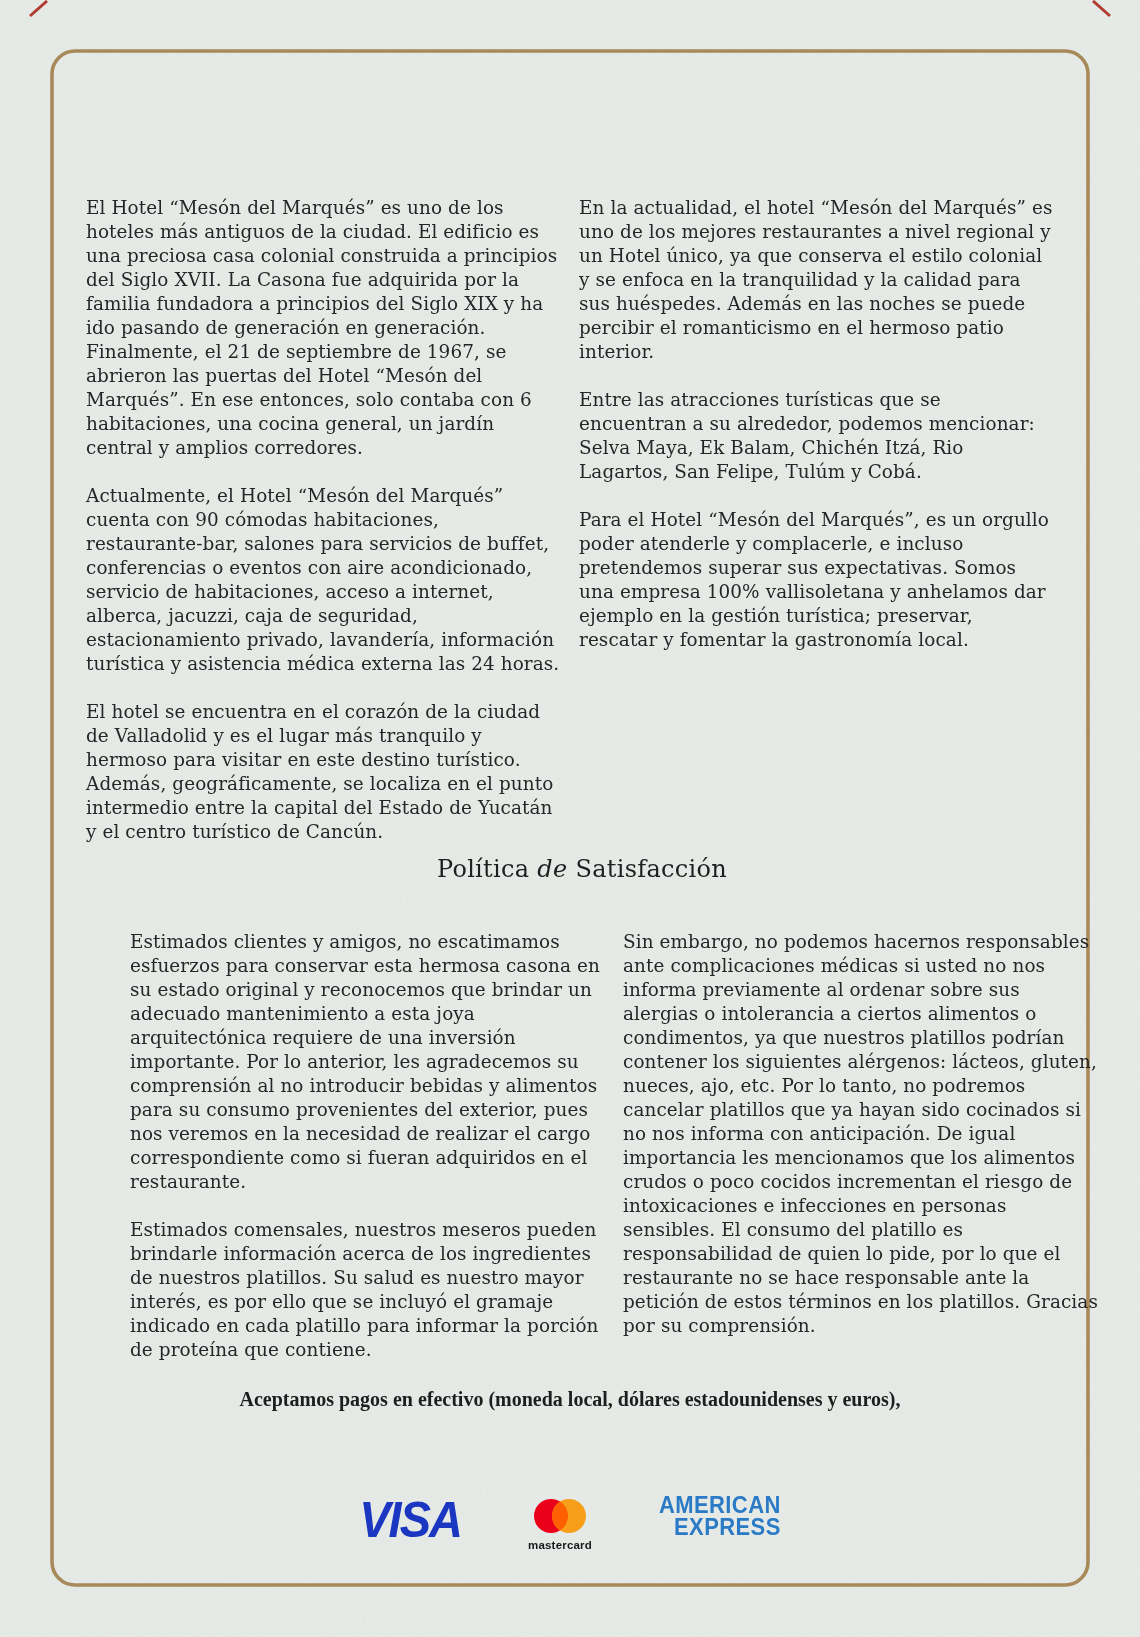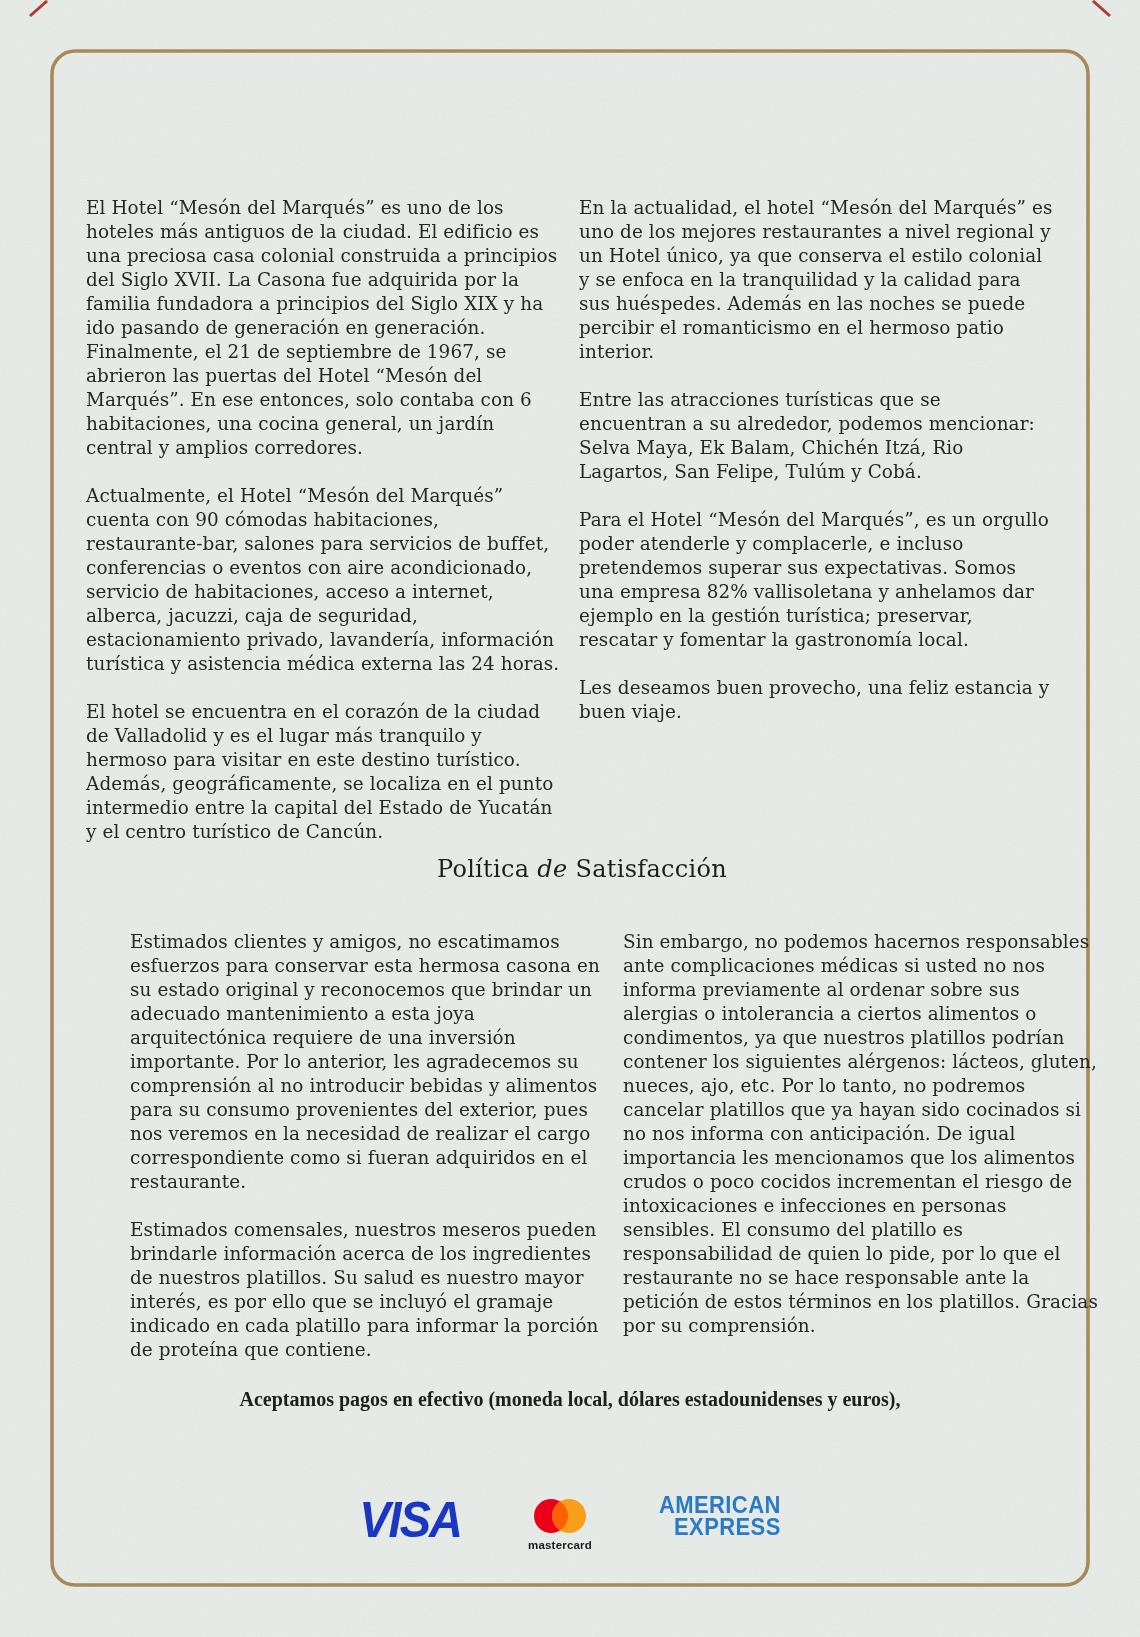--- a/index.html
+++ b/index.html
@@ -70,22 +70,21 @@
 
   <div class="cols intro-row">
     <div class="col">
       <p>El Hotel “Mesón del Marqués” es uno de los hoteles más antiguos de la ciudad. El edificio es una preciosa casa colonial construida a principios del Siglo XVII. La Casona fue adquirida por la familia fundadora a principios del Siglo XIX y ha ido pasando de generación en generación. Finalmente, el 21 de septiembre de 1967, se abrieron las puertas del Hotel “Mesón del Marqués”. En ese entonces, solo contaba con 6 habitaciones, una cocina general, un jardín central y amplios corredores.</p>
       <p>Actualmente, el Hotel “Mesón del Marqués” cuenta con 90 cómodas habitaciones, restaurante-bar, salones para servicios de buffet, conferencias o eventos con aire acondicionado, servicio de habitaciones, acceso a internet, alberca, jacuzzi, caja de seguridad, estacionamiento privado, lavandería, información turística y asistencia médica externa las 24 horas.</p>
       <p>El hotel se encuentra en el corazón de la ciudad de Valladolid y es el lugar más tranquilo y hermoso para visitar en este destino turístico. Además, geográficamente, se localiza en el punto intermedio entre la capital del Estado de Yucatán y el centro turístico de Cancún.</p>
     </div>
     <div class="col">
       <p>En la actualidad, el hotel “Mesón del Marqués” es uno de los mejores restaurantes a nivel regional y un Hotel único, ya que conserva el estilo colonial y se enfoca en la tranquilidad y la calidad para sus huéspedes. Además en las noches se puede percibir el romanticismo en el hermoso patio interior.</p>
       <p>Entre las atracciones turísticas que se encuentran a su alrededor, podemos mencionar: Selva Maya, Ek Balam, Chichén Itzá, Rio Lagartos, San Felipe, Tulúm y Cobá.</p>
-      <p>Para el Hotel “Mesón del Marqués”, es un orgullo poder atenderle y complacerle, e incluso pretendemos superar sus expectativas. Somos una empresa 82% vallisoletana y anhelamos dar ejemplo en la gestión turística; preservar, rescatar y fomentar la gastronomía local.</p>
-      <p>Les deseamos buen provecho, una feliz estancia y buen viaje.</p>
+      <p>Para el Hotel “Mesón del Marqués”, es un orgullo poder atenderle y complacerle, e incluso pretendemos superar sus expectativas. Somos una empresa 100% vallisoletana y anhelamos dar ejemplo en la gestión turística; preservar, rescatar y fomentar la gastronomía local.</p>
     </div>
   </div>
 
   <div class="section-heading">
     <span>Política </span><span class="it">de</span><span> Satisfacción</span>
   </div>
 
   <div class="cols policy-row">
     <div class="col">
       <p>Estimados clientes y amigos, no escatimamos esfuerzos para conservar esta hermosa casona en su estado original y reconocemos que brindar un adecuado mantenimiento a esta joya arquitectónica requiere de una inversión importante. Por lo anterior, les agradecemos su comprensión al no introducir bebidas y alimentos para su consumo provenientes del exterior, pues nos veremos en la necesidad de realizar el cargo correspondiente como si fueran adquiridos en el restaurante.</p>

